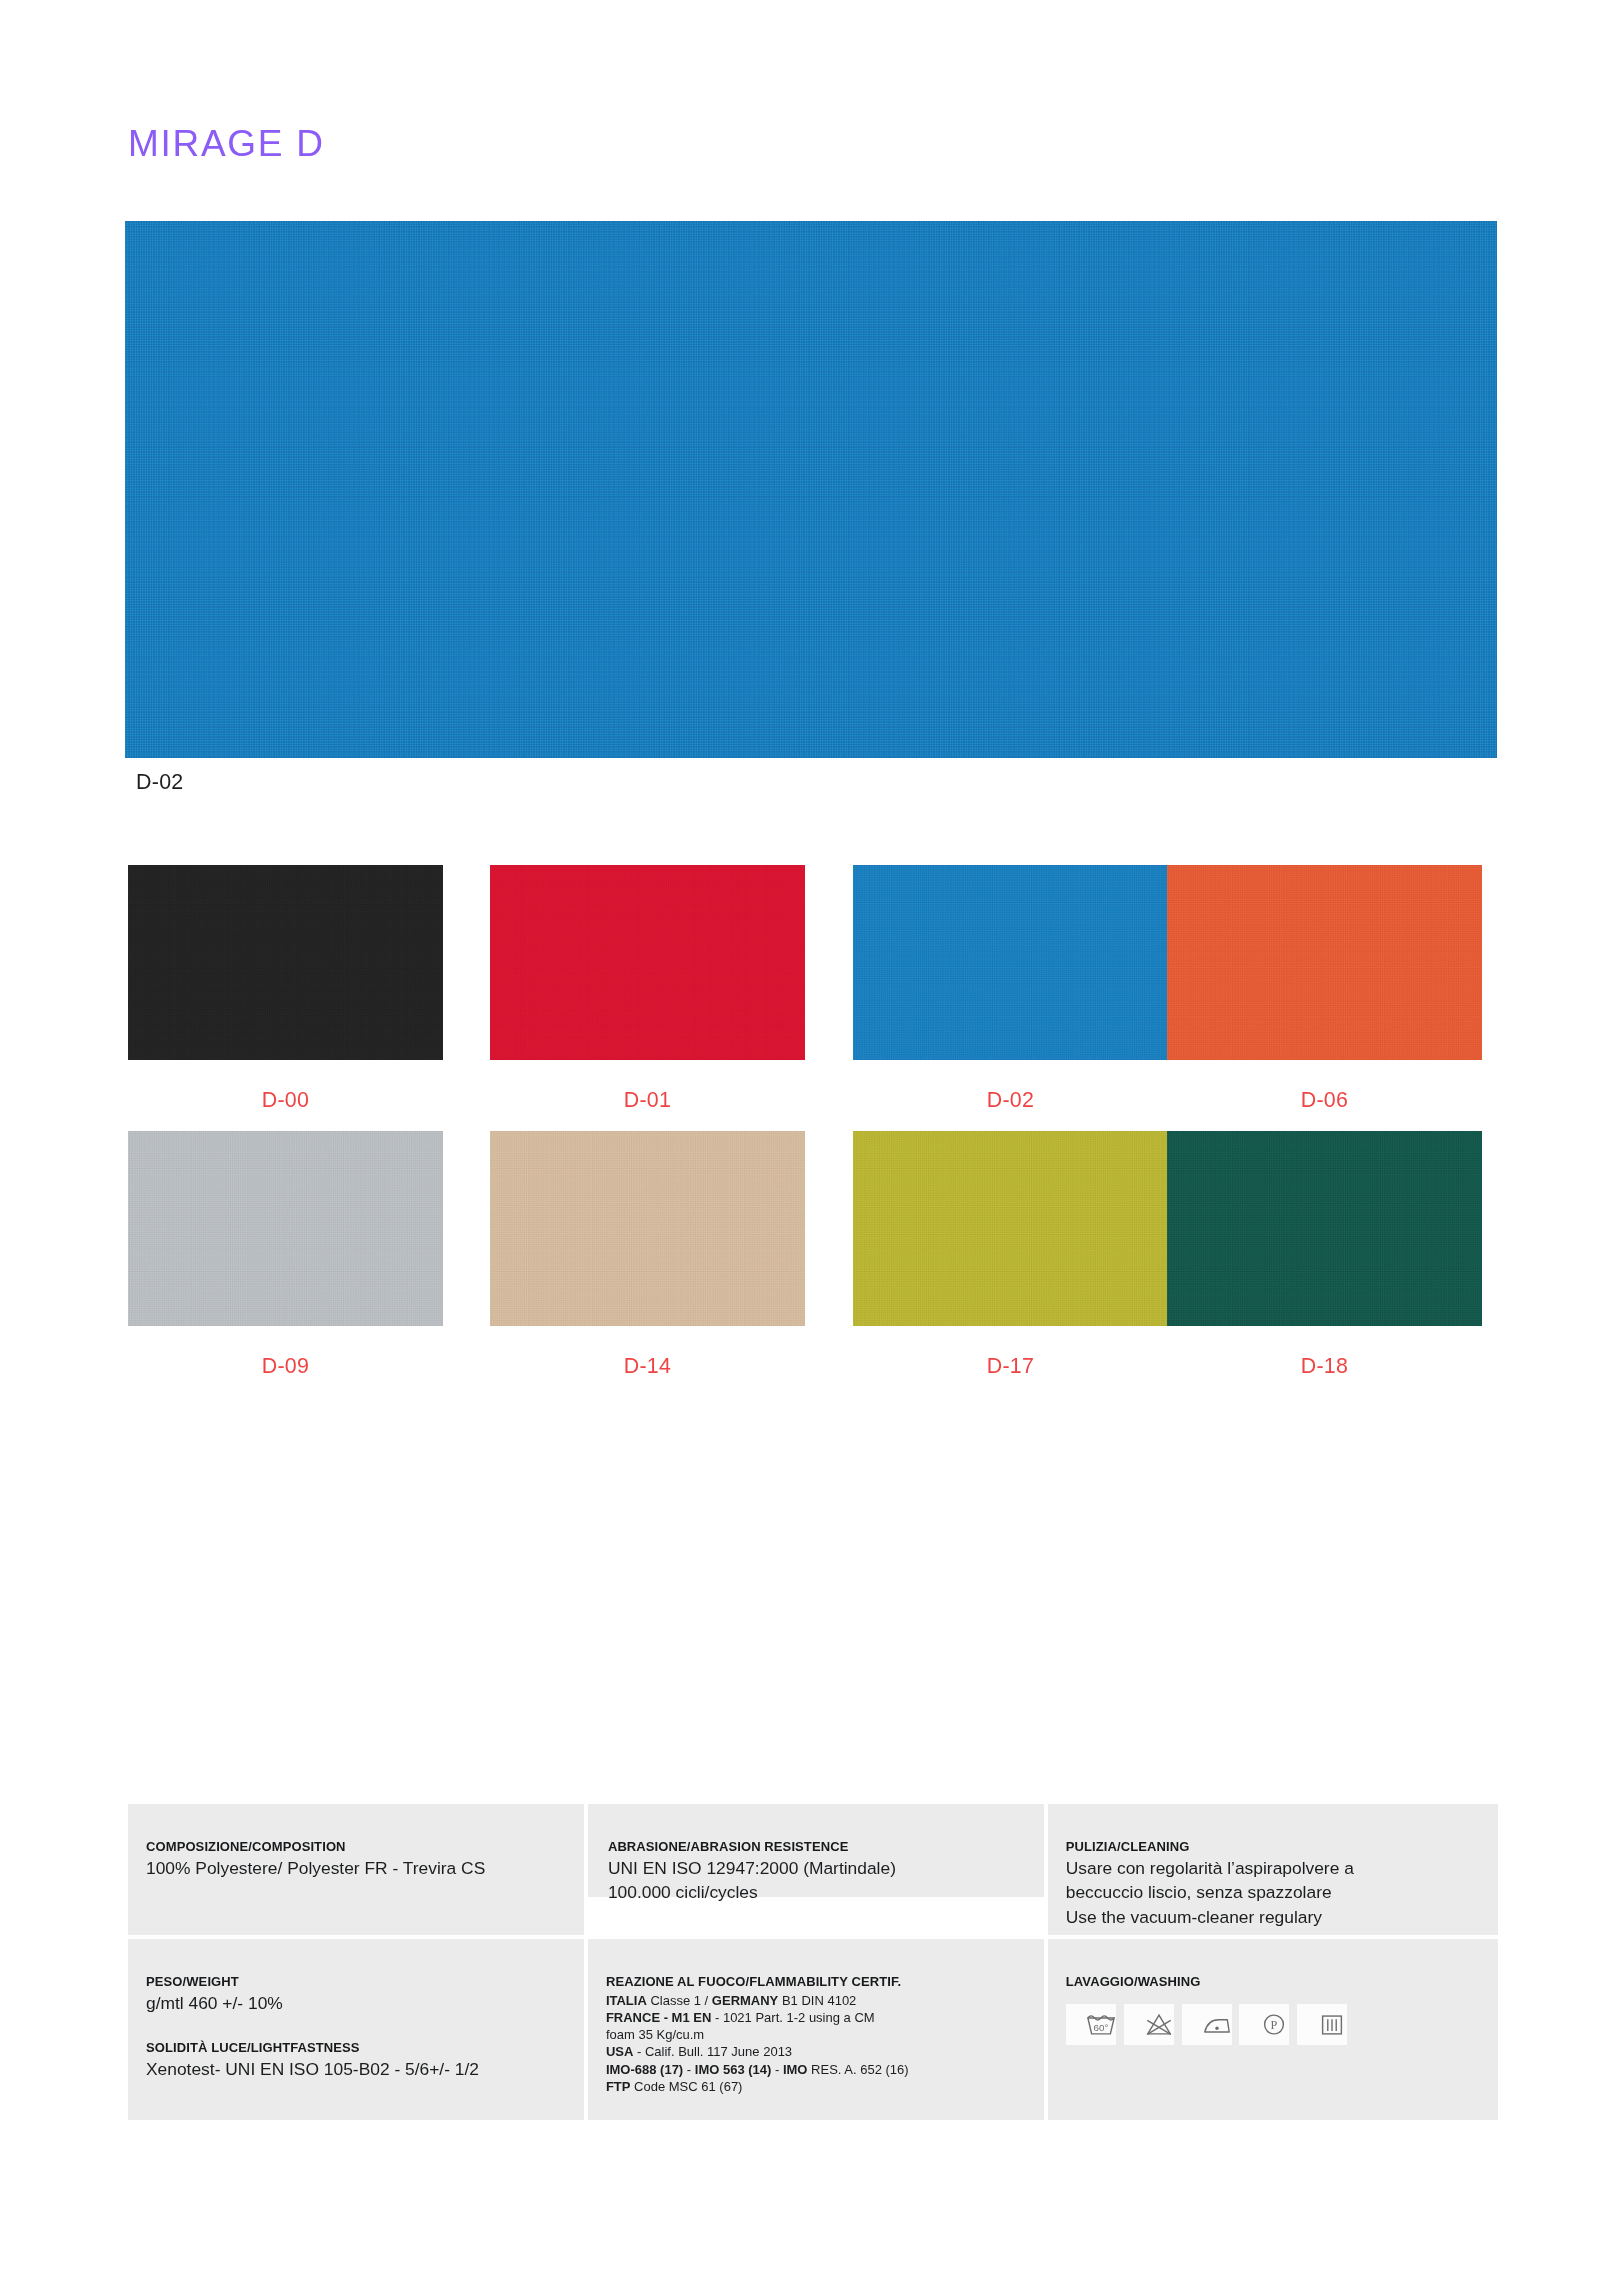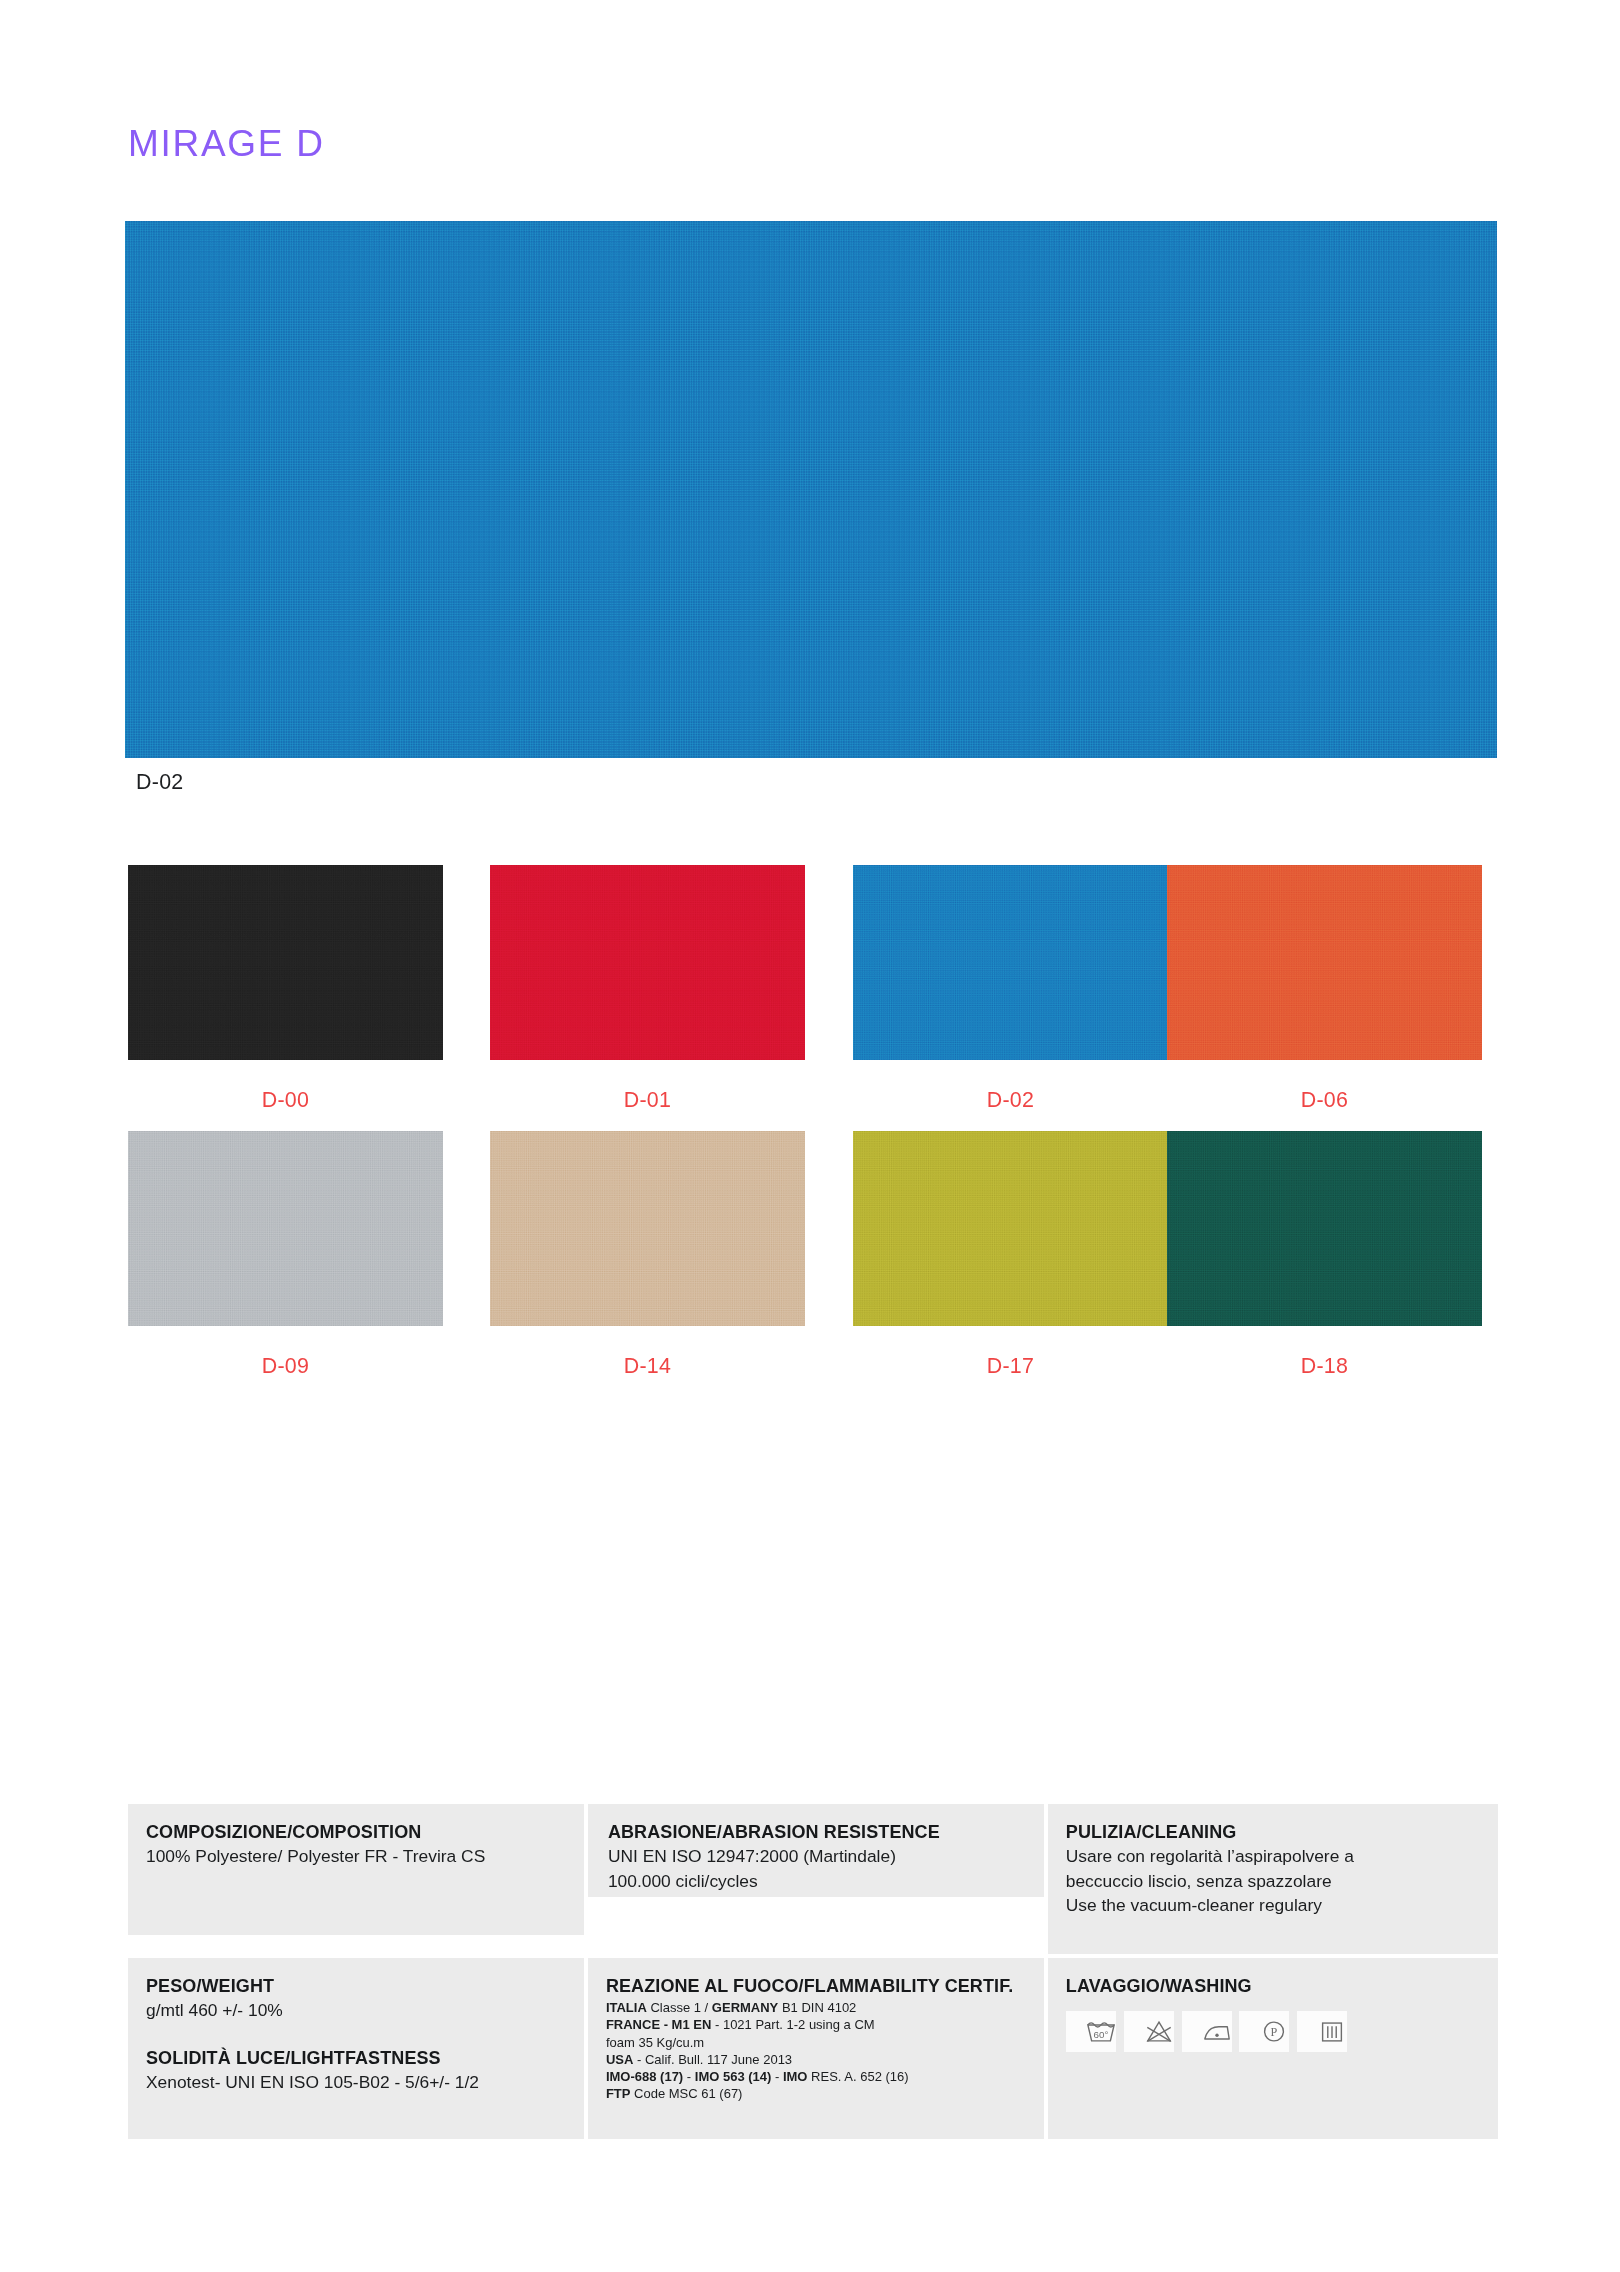--- a/index.html
+++ b/index.html
@@ -111,45 +111,46 @@
   }
   .spec-col {
     background: #ebebeb;
     padding: 17px 19px 17px 18px;
   }
   .col-a { width: 456px; }
   .col-b { width: 456px; }
   .col-c { width: 450px; }
 
   .spec-head {
-    font-size: 18px;
+    font-size: 13px;
     font-weight: 700;
     color: #17191b;
     letter-spacing: 0.1px;
     line-height: 1.28;
     white-space: nowrap;
+    margin-top: 18px;
   }
   .spec-body {
     font-size: 17.4px;
     font-weight: 400;
     color: #1b1d1f;
     line-height: 1.34;
     margin-top: 1.1px;
   }
   .spec-body.small {
     font-size: 13px;
     line-height: 1.33;
   }
   .spec-body b { font-weight: 700; }
 
   .spec-sub { margin-top: 25px; }
 
   .r1-a { height: 131px; }
   .r1-b { height: 93px; padding-left: 20px; }
-  .r1-c { height: 150px; }
+  .r1-c { height: 131px; }
 
   .r2-a { height: 181px; }
   .r2-b { height: 181px; }
   .r2-c { height: 181px; }
 
   
   .care-row {
     display: flex;
     align-items: center;
     gap: 7.9px;

